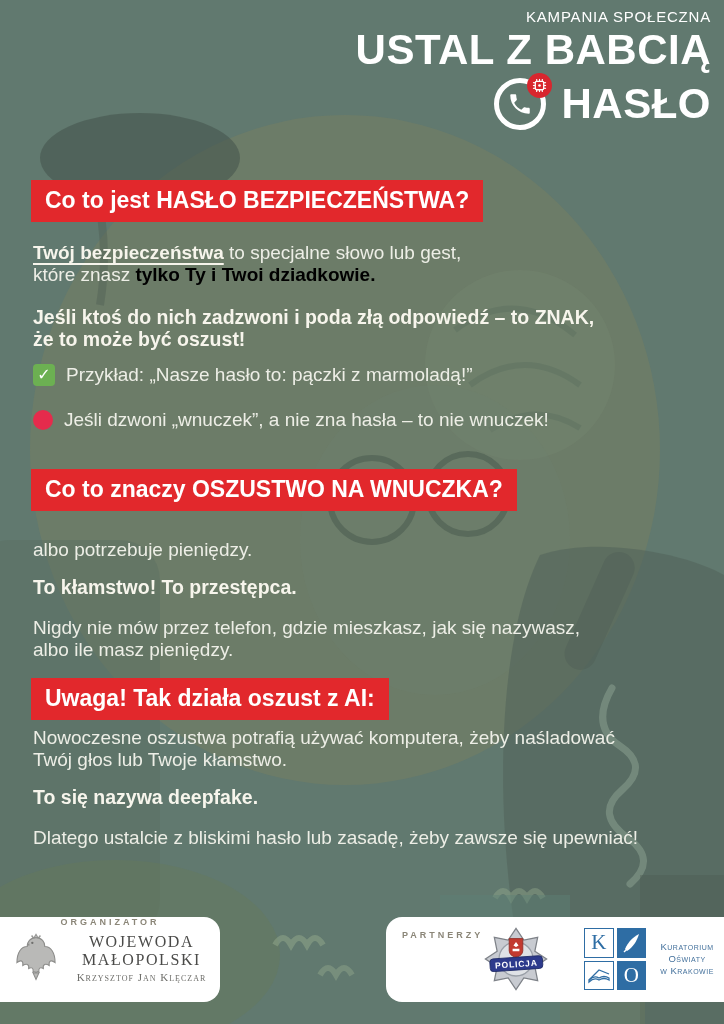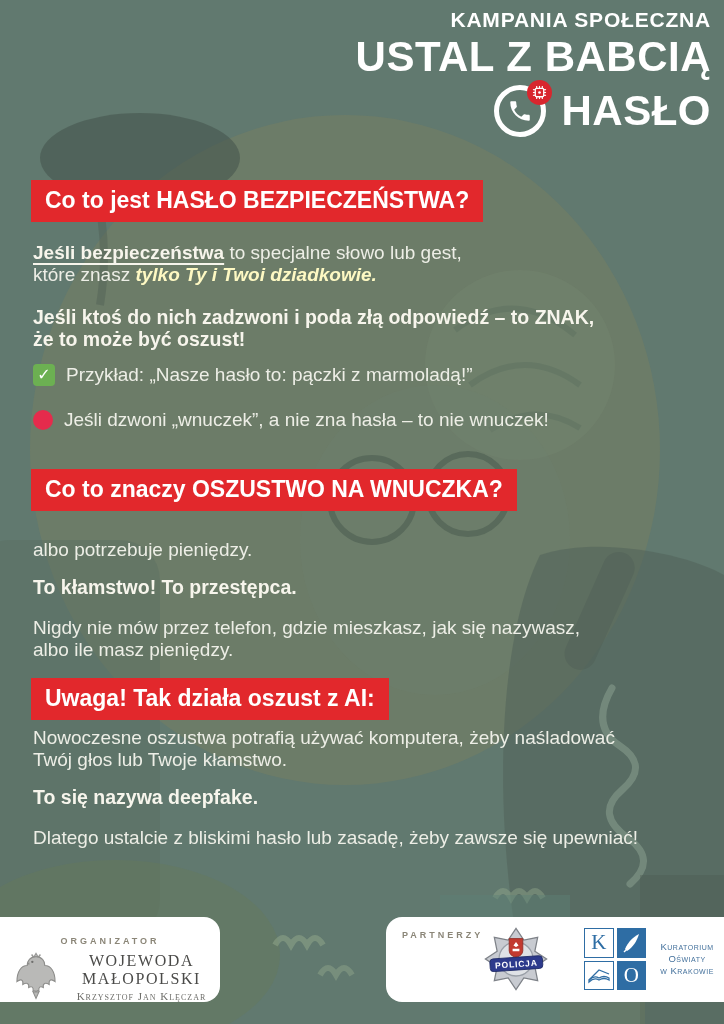--- a/index.html
+++ b/index.html
@@ -7,49 +7,49 @@
     width:724px;height:1024px;position:relative;overflow:hidden;
     background:#61796f;
     font-family:"Liberation Sans","DejaVu Sans",sans-serif;
     -webkit-font-smoothing:antialiased;
   }
   .bg-illustration{position:absolute;inset:0;z-index:0;}
   .layer{position:absolute;z-index:2;}
 
   
   .header{top:8px;right:13px;text-align:right;color:#ffffff;}
-  .kicker{font-size:21px;font-weight:700;letter-spacing:0.8px;}
+  .kicker{font-size:15px;font-weight:400;letter-spacing:0.8px;}
   .title-line1{font-size:42px;font-weight:700;letter-spacing:0.5px;margin-top:3px;line-height:1.05;}
   .title-row2{display:flex;align-items:center;justify-content:flex-end;gap:16px;margin-top:6px;}
   .title-line2{font-size:42px;font-weight:700;letter-spacing:0.5px;line-height:1;}
   .phone-circle{position:relative;width:42px;height:42px;border:5px solid #ffffff;border-radius:50%;
     display:flex;align-items:center;justify-content:center;}
   .ai-badge{position:absolute;top:-10px;right:-11px;width:25px;height:25px;border-radius:50%;
     background:#d8262e;display:flex;align-items:center;justify-content:center;}
 
   
   .bar{left:31px;background:#e2282c;color:#ffffff;font-weight:700;font-size:23px;line-height:1;
     padding:9px 14px 10px 14px;white-space:nowrap;}
 
   
   .p{left:33px;color:#edeee6;font-size:19px;line-height:22px;white-space:nowrap;}
-  .p b{color:#fef9c3;font-style:italic;}
+  .p b{color:#000000;}
   .u-bold{font-weight:700;text-decoration:underline;text-decoration-thickness:2px;text-underline-offset:4px;color:#f7f5ec;}
   .warn{font-weight:700;color:#f7f5ec;font-size:19.5px;}
   .bullet{display:flex;align-items:center;gap:11px;}
   .check-box{width:22px;height:22px;border-radius:4px;background:#6cb052;display:flex;align-items:center;
     justify-content:center;color:#ffffff;font-size:16px;font-weight:700;flex:0 0 auto;}
   .red-dot{width:20px;height:20px;border-radius:50%;background:#e52b4c;flex:0 0 auto;}
 
   
   .card{top:917px;height:85px;background:#ffffff;}
   .card-left{left:0;width:220px;border-radius:0 16px 16px 0;}
   .card-right{left:386px;width:350px;border-radius:16px 0 0 16px;}
   .small-label{font-size:9px;font-weight:700;letter-spacing:3px;color:#8b8678;}
-  .org-label{text-align:center;margin-top:19px;}
+  .org-label{text-align:center;margin-top:0;}
   .org-row{display:flex;align-items:center;justify-content:center;gap:19px;margin-top:3px;}
   .org-name{font-family:"Liberation Serif","DejaVu Serif",serif;color:#4b4b49;font-size:16px;
     letter-spacing:1.6px;line-height:18px;text-align:center;}
   .org-person{font-family:"Liberation Serif","DejaVu Serif",serif;color:#6e6e6a;font-size:11px;
     letter-spacing:1px;font-variant:small-caps;text-align:center;margin-top:2px;}
   .partners-label{position:absolute;top:13px;left:16px;}
   .police-badge{position:absolute;left:96px;top:8px;}
   .ko-logo{position:absolute;left:198px;top:11px;display:flex;align-items:center;gap:7px;}
   .ko-grid{width:62px;height:62px;display:grid;grid-template-columns:1fr 1fr;grid-template-rows:1fr 1fr;gap:3px;}
   .ko-cell{display:flex;align-items:center;justify-content:center;
@@ -121,21 +121,21 @@
     </span>
     <span class="title-line2">HASŁO</span>
   </div>
 </div>
 
 <div class="layer bar" style="top:180px">
   <span>Co to jest HASŁO BEZPIECZEŃSTWA?</span>
 </div>
 
 <div class="layer p" style="top:242px">
-  <span class="u-bold">Jeśli bezpieczeństwa</span><span> to specjalne słowo lub gest,</span><br>
+  <span class="u-bold">Twój bezpieczeństwa</span><span> to specjalne słowo lub gest,</span><br>
   <span>które znasz </span><b>tylko Ty i Twoi dziadkowie.</b>
 </div>
 
 <div class="layer p warn" style="top:306px">
   <span>Jeśli ktoś do nich zadzwoni i poda złą odpowiedź – to ZNAK,</span><br>
   <span>że to może być oszust!</span>
 </div>
 
 <div class="layer p bullet" style="top:364px">
   <span class="check-box">

